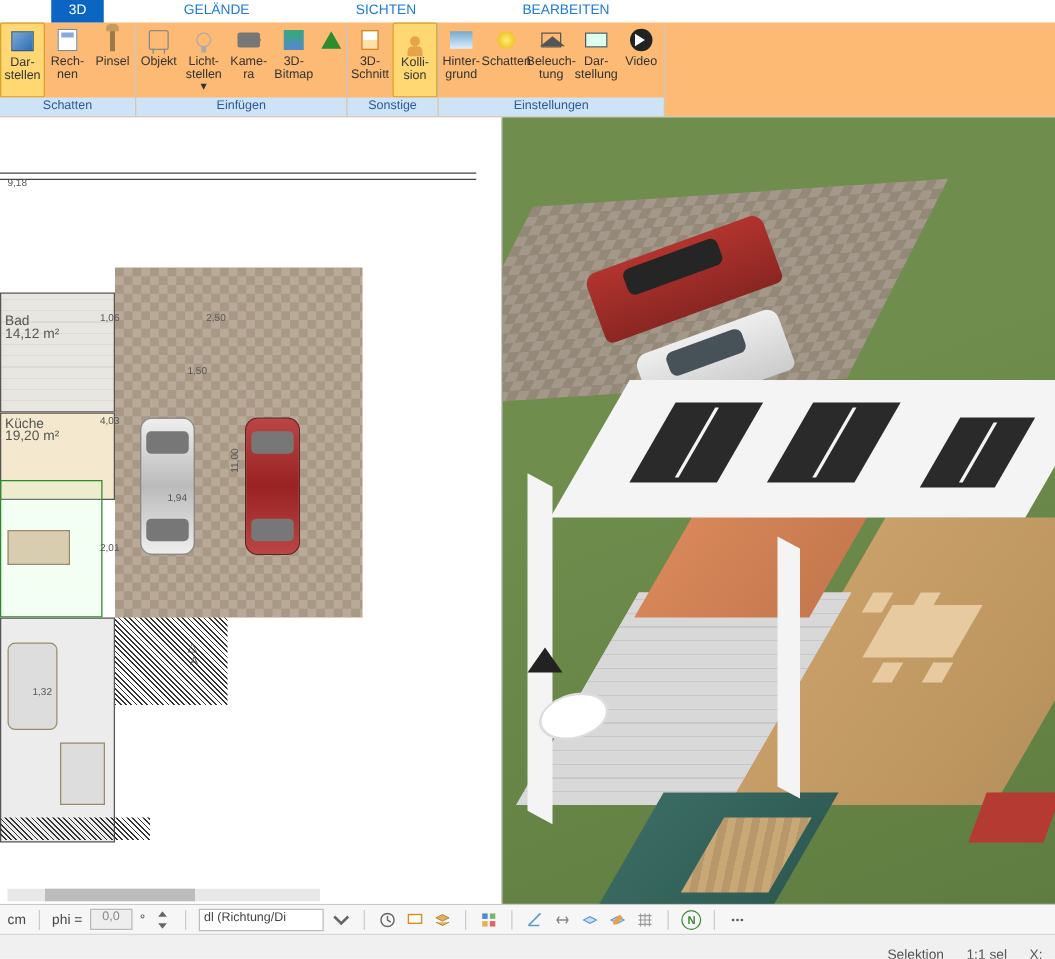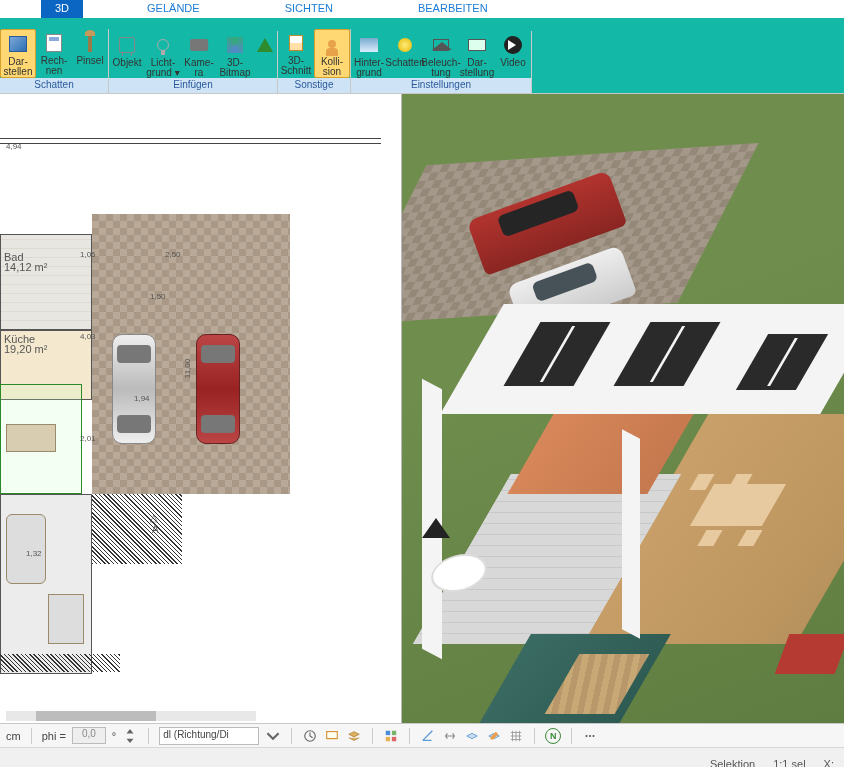--- a/index.html
+++ b/index.html
@@ -4,21 +4,21 @@
 <style>
 * { margin: 0; padding: 0; box-sizing: border-box; font-family: "Segoe UI", Tahoma, sans-serif; }
 html, body { width: 844px; height: 767px; overflow: hidden; background: #fff; }
 
 
 .tabs { display: flex; height: 18px; background: #fff; font-size: 11px; }
 .tab { padding: 2px 22px 0 22px; color: #1b7bd6; cursor: pointer; margin-left: 41px; }
 .tab.first { background: #0a66c2; color: #fff; padding: 2px 14px 0 14px; border-right: 1px solid #fff; }
 
 
-.ribbon { display: flex; background: #14b8a6; border-bottom: 1px solid #c8c8c8; height: 76px; align-items: flex-end; }
+.ribbon { display: flex; background: #fdba74; border-bottom: 1px solid #c8c8c8; height: 76px; }
 .group { display: flex; flex-direction: column; border-right: 1px solid #c8c8c8; }
 .group-buttons { display: flex; flex: 1; }
 .group-label { font-size: 10px; text-align: center; background: #cfe3f7; color: #2a5a9a; padding: 1px 0; height: 15px; }
 .rbtn { display: flex; flex-direction: column; align-items: center; justify-content: flex-start; width: 36px; padding: 3px 1px 0 1px; font-size: 10px; line-height: 10px; text-align: center; color: #333; cursor: pointer; gap: 2px; }
 .rbtn .icon { width: 22px; height: 22px; display: flex; align-items: center; justify-content: center; }
 .rbtn.sel { background: #ffd873; border: 1px solid #d6a12a; border-radius: 2px; }
 .rbtn .lbl { white-space: pre-line; }
 
 
 .ic-cube { width: 18px; height: 16px; background: linear-gradient(135deg,#7aa7d9,#2f6fb3); transform: skewY(0deg); border:1px solid #2a5a9a; }
@@ -142,21 +142,21 @@
           <span class="icon">
             <span class="ic-chair"></span>
           </span>
           <span class="lbl">Objekt</span>
         </div>
       <div class="rbtn">
           <span class="icon">
             <span class="ic-bulb"></span>
           </span>
           <span class="lbl">Licht-
-grund ▾</span>
+stellen ▾</span>
         </div>
       <div class="rbtn">
           <span class="icon">
             <span class="ic-camera"></span>
           </span>
           <span class="lbl">Kame-
 ra</span>
         </div>
       <div class="rbtn">
           <span class="icon">
@@ -232,21 +232,21 @@
         </div>
     </div>
     <div class="group-label">Einstellungen</div>
   </div>
 </div>
 
 <div class="workspace">
 
   <div class="pane-2d">
     <div class="ruler"></div>
-    <div class="dim-text" style="top:48px;left:6px;">4,94</div>
+    <div class="dim-text" style="top:48px;left:6px;">9,18</div>
 
     <div class="driveway"></div>
     <div class="car2d silver" style="top:240px;left:112px;">
         <div class="ws" style="top:10px"></div>
         <div class="ws" style="bottom:10px"></div>
       </div>
     <div class="car2d red" style="top:240px;left:196px;">
         <div class="ws" style="top:10px"></div>
         <div class="ws" style="bottom:10px"></div>
       </div>

